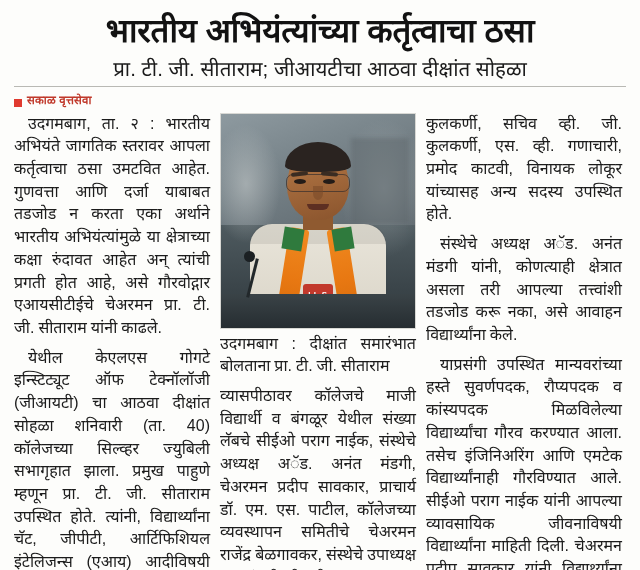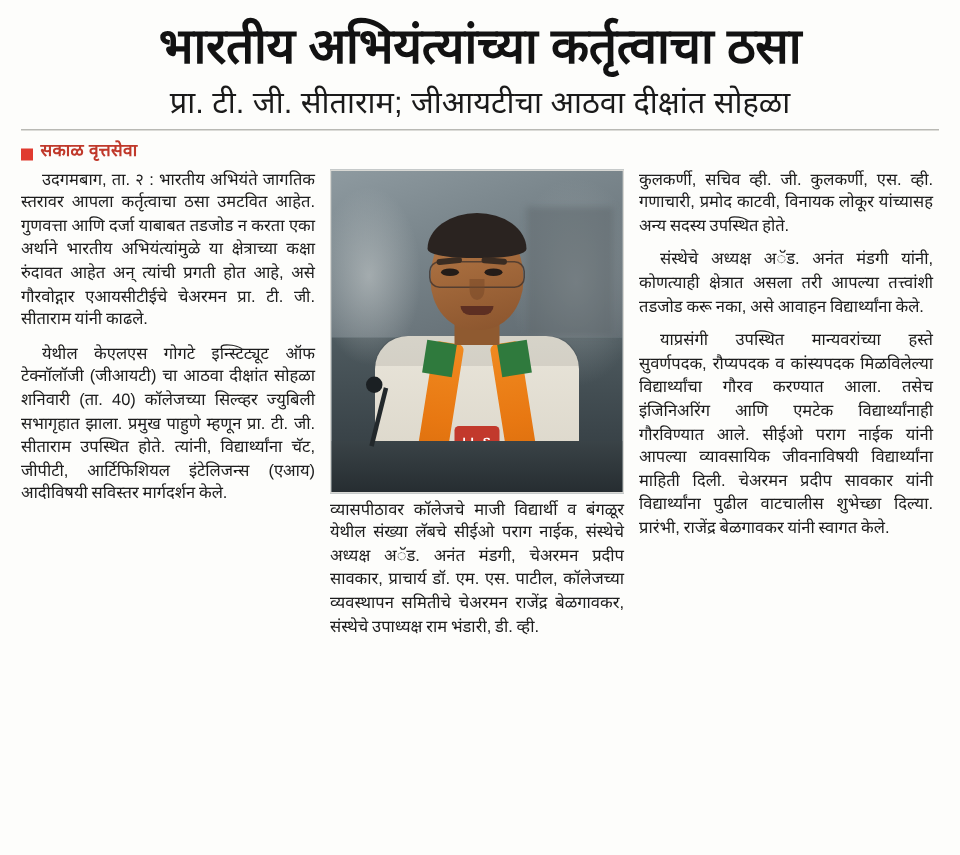--- a/index.html
+++ b/index.html
@@ -69,21 +69,21 @@
     display: flex;
     gap: 10px;
     align-items: flex-start;
   }
   .col {
     width: 196px;
     flex: 0 0 196px;
   }
   .col p {
     margin: 0 0 7px 0;
-    font-size: 11px;
+    font-size: 16px;
     line-height: 1.42;
     text-align: justify;
     text-justify: inter-word;
     color: #1c1c1c;
     word-spacing: -0.5px;
   }
   .col p.indent {
     text-indent: 14px;
   }
   .photo-wrap {
@@ -359,20 +359,21 @@
             <div class="mouth"></div>
             <div class="badge">I.L.S</div>
           </div>
 
           <div class="podium"></div>
           <div class="mic"></div>
           <div class="mic-head"></div>
         </div>
       </div>
 
+      <p class="caption">उदगमबाग : दीक्षांत समारंभात बोलताना प्रा. टी. जी. सीताराम</p>
       <p>व्यासपीठावर कॉलेजचे माजी विद्यार्थी व बंगळूर येथील संख्या लॅबचे सीईओ पराग नाईक, संस्थेचे अध्यक्ष अॅड. अनंत मंडगी, चेअरमन प्रदीप सावकार, प्राचार्य डॉ. एम. एस. पाटील, कॉलेजच्या व्यवस्थापन समितीचे चेअरमन राजेंद्र बेळगावकर, संस्थेचे उपाध्यक्ष राम भंडारी, डी. व्ही.</p>
     </div>
 
     <div class="col">
       <p>कुलकर्णी, सचिव व्ही. जी. कुलकर्णी, एस. व्ही. गणाचारी, प्रमोद काटवी, विनायक लोकूर यांच्यासह अन्य सदस्य उपस्थित होते.</p>
       <p class="indent">संस्थेचे अध्यक्ष अॅड. अनंत मंडगी यांनी, कोणत्याही क्षेत्रात असला तरी आपल्या तत्त्वांशी तडजोड करू नका, असे आवाहन विद्यार्थ्यांना केले.</p>
       <p class="indent">याप्रसंगी उपस्थित मान्यवरांच्या हस्ते सुवर्णपदक, रौप्यपदक व कांस्यपदक मिळविलेल्या विद्यार्थ्यांचा गौरव करण्यात आला. तसेच इंजिनिअरिंग आणि एमटेक विद्यार्थ्यांनाही गौरविण्यात आले. सीईओ पराग नाईक यांनी आपल्या व्यावसायिक जीवनाविषयी विद्यार्थ्यांना माहिती दिली. चेअरमन प्रदीप सावकार यांनी विद्यार्थ्यांना पुढील वाटचालीस शुभेच्छा दिल्या. प्रारंभी, राजेंद्र बेळगावकर यांनी स्वागत केले.</p>
     </div>
 
   </div>

